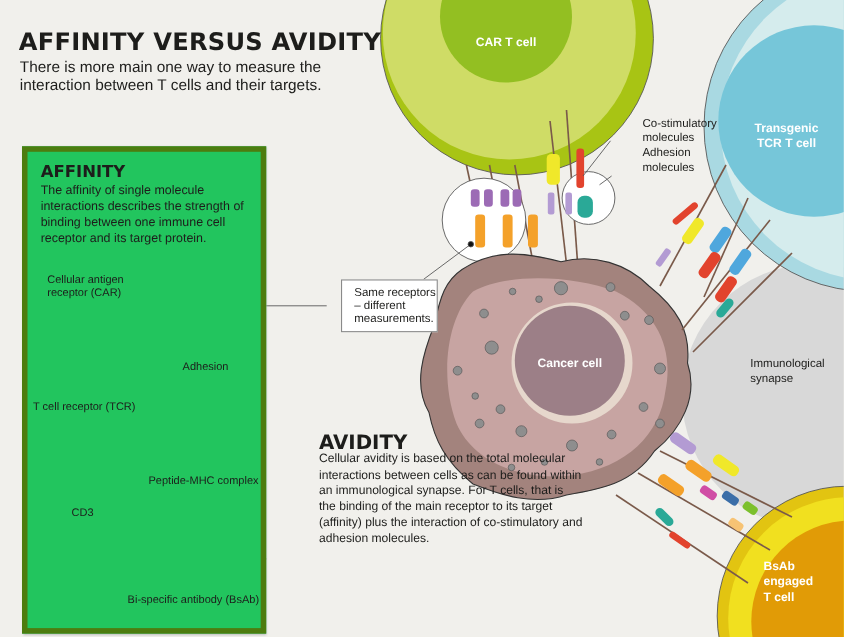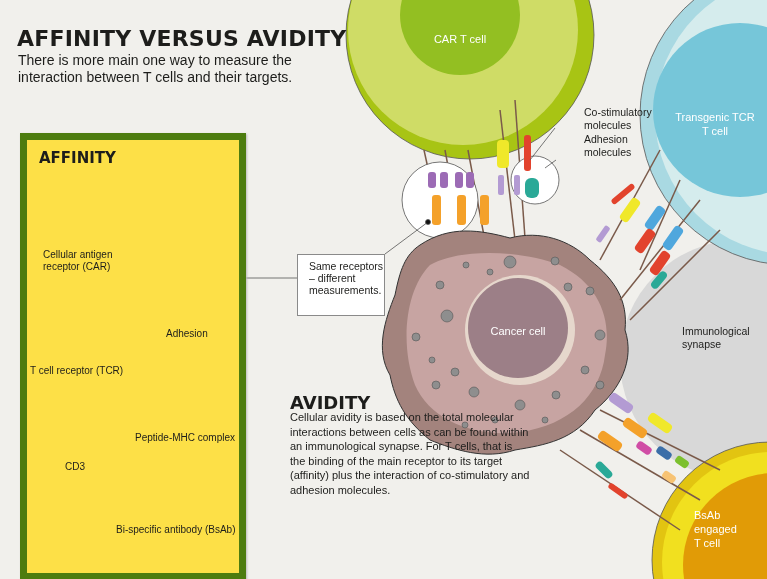--- a/index.html
+++ b/index.html
@@ -1,28 +1,28 @@
 <!DOCTYPE html>
 <html><head>
 <meta charset="utf-8">
 <style>
   html, body { margin:0; padding:0; }
   body { width:767px; height:579px; background:#f1f0ec; position:relative; overflow:hidden; font-family:"Liberation Sans", sans-serif; color:#1d1d1b; }
   .title { position:absolute; left:17px; top:26px; font-size:22px; font-weight:bold; letter-spacing:0.2px; font-family:"DejaVu Sans", sans-serif; }
   .subtitle { position:absolute; left:18px; top:52px; width:320px; font-size:14px; line-height:17px; }
-  .legend-box { position:absolute; left:20px; top:133px; width:212px; height:433px; background:#fde047; border:7px solid #4d7c0f; box-shadow:1px 1px 2px #bbb; }
+  .legend-box { position:absolute; left:20px; top:133px; width:212px; height:433px; background:#22c55e; border:5px solid #4d7c0f; box-shadow:1px 1px 2px #bbb; }
   .legend-h { position:absolute; left:12px; top:9px; font-size:15px; font-weight:bold; font-family:"DejaVu Sans", sans-serif; }
   .legend-p { position:absolute; left:12px; top:28px; width:196px; font-size:11.3px; line-height:14.5px; }
   .lbl { position:absolute; font-size:10px; line-height:12px; white-space:nowrap; }
   .avidity-h { position:absolute; left:290px; top:392px; font-size:18px; font-weight:bold; font-family:"DejaVu Sans", sans-serif; }
   .avidity-p { position:absolute; left:290px; top:410px; width:240px; font-size:11px; line-height:14.6px; }
-  .callout { position:absolute; left:297px; top:254px; width:88px; height:62px; background:#fff; border:1px solid #8a8a8a; padding:5px 0 0 11px; box-sizing:border-box; font-size:10.5px; line-height:12px; }
+  .callout { position:absolute; left:310px; top:254px; width:88px; height:48px; background:#fff; border:1px solid #8a8a8a; padding:5px 0 0 11px; box-sizing:border-box; font-size:10.5px; line-height:12px; }
   .annot { position:absolute; font-size:10.5px; line-height:13px;margin-left:27px; }
   svg.art { position:absolute; left:0; top:0; }
-  .cell-lbl { position:absolute; color:#fff; font-weight:normal; font-size:11px; text-align:center; line-height:14px; }
+  .cell-lbl { position:absolute; color:#fff; font-weight:bold; font-size:11px; text-align:center; line-height:14px; }
 </style>
 </head>
 <body>
 
 <svg class="art" width="767" height="579">
 
   <circle cx="740" cy="360" r="120" fill="#d8d8d8"></circle>
 
   <g>
     <circle cx="470" cy="35" r="124" fill="#a8c414" stroke="#555" stroke-width="0.8"></circle>
@@ -182,27 +182,28 @@
     <line x1="82" y1="474" x2="82" y2="484" stroke="#888" stroke-width="0.8"></line>
     <line x1="124" y1="513" x2="124" y2="540" stroke="#888" stroke-width="0.8"></line>
   </g>
 </svg>
 
 <div class="title">AFFINITY VERSUS AVIDITY</div>
 <div class="subtitle">There is more main one way to measure the interaction between T cells and their targets.</div>
 
 <div class="legend-box">
   <div class="legend-h">AFFINITY</div>
+  <div class="legend-p">The affinity of single molecule interactions describes the strength of binding between one immune cell receptor and its target protein.</div>
 </div>
 <div class="lbl" style="left:43px;top:249px;width:80px;white-space:normal;">Cellular antigen receptor (CAR)</div>
 <div class="lbl" style="left:166px;top:328px;">Adhesion</div>
 <div class="lbl" style="left:30px;top:365px;">T cell receptor (TCR)</div>
 <div class="lbl" style="left:135px;top:432px;text-align:center;">Peptide-MHC complex</div>
 <div class="lbl" style="left:65px;top:461px;">CD3</div>
-<div class="lbl" style="left:116px;top:524px;">Bi-specific antibody (BsAb)</div>
+<div class="lbl" style="left:116px;top:540px;">Bi-specific antibody (BsAb)</div>
 
 <div class="callout">Same receptors – different measurements.</div>
 
 <div class="avidity-h">AVIDITY</div>
 <div class="avidity-p">Cellular avidity is based on the total molecular interactions between cells as can be found within an immunological synapse. For T cells, that is the binding of the main receptor to its target (affinity) plus the interaction of co-stimulatory and adhesion molecules.</div>
 
 <div class="annot" style="left:557px;top:106px;width:80px;">Co-stimulatory molecules</div>
 <div class="annot" style="left:557px;top:133px;width:70px;">Adhesion molecules</div>
 <div class="annot" style="left:655px;top:325px;width:80px;">Immunological synapse</div>
 

